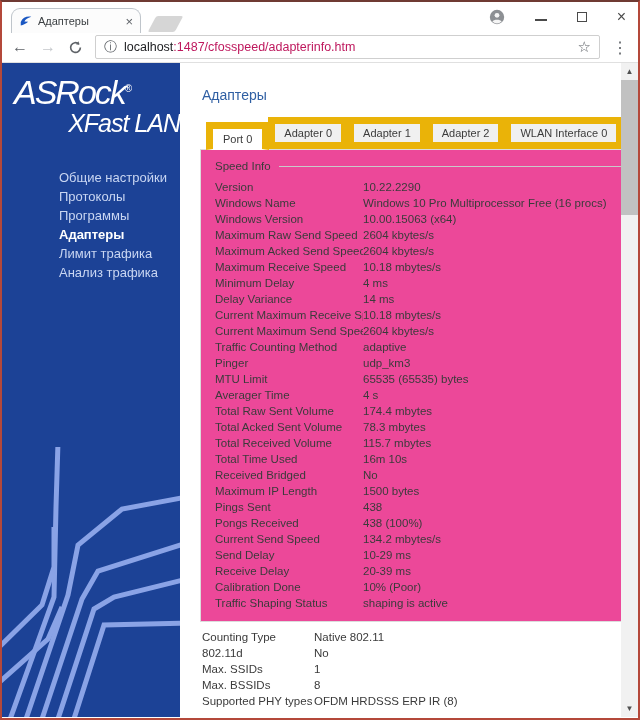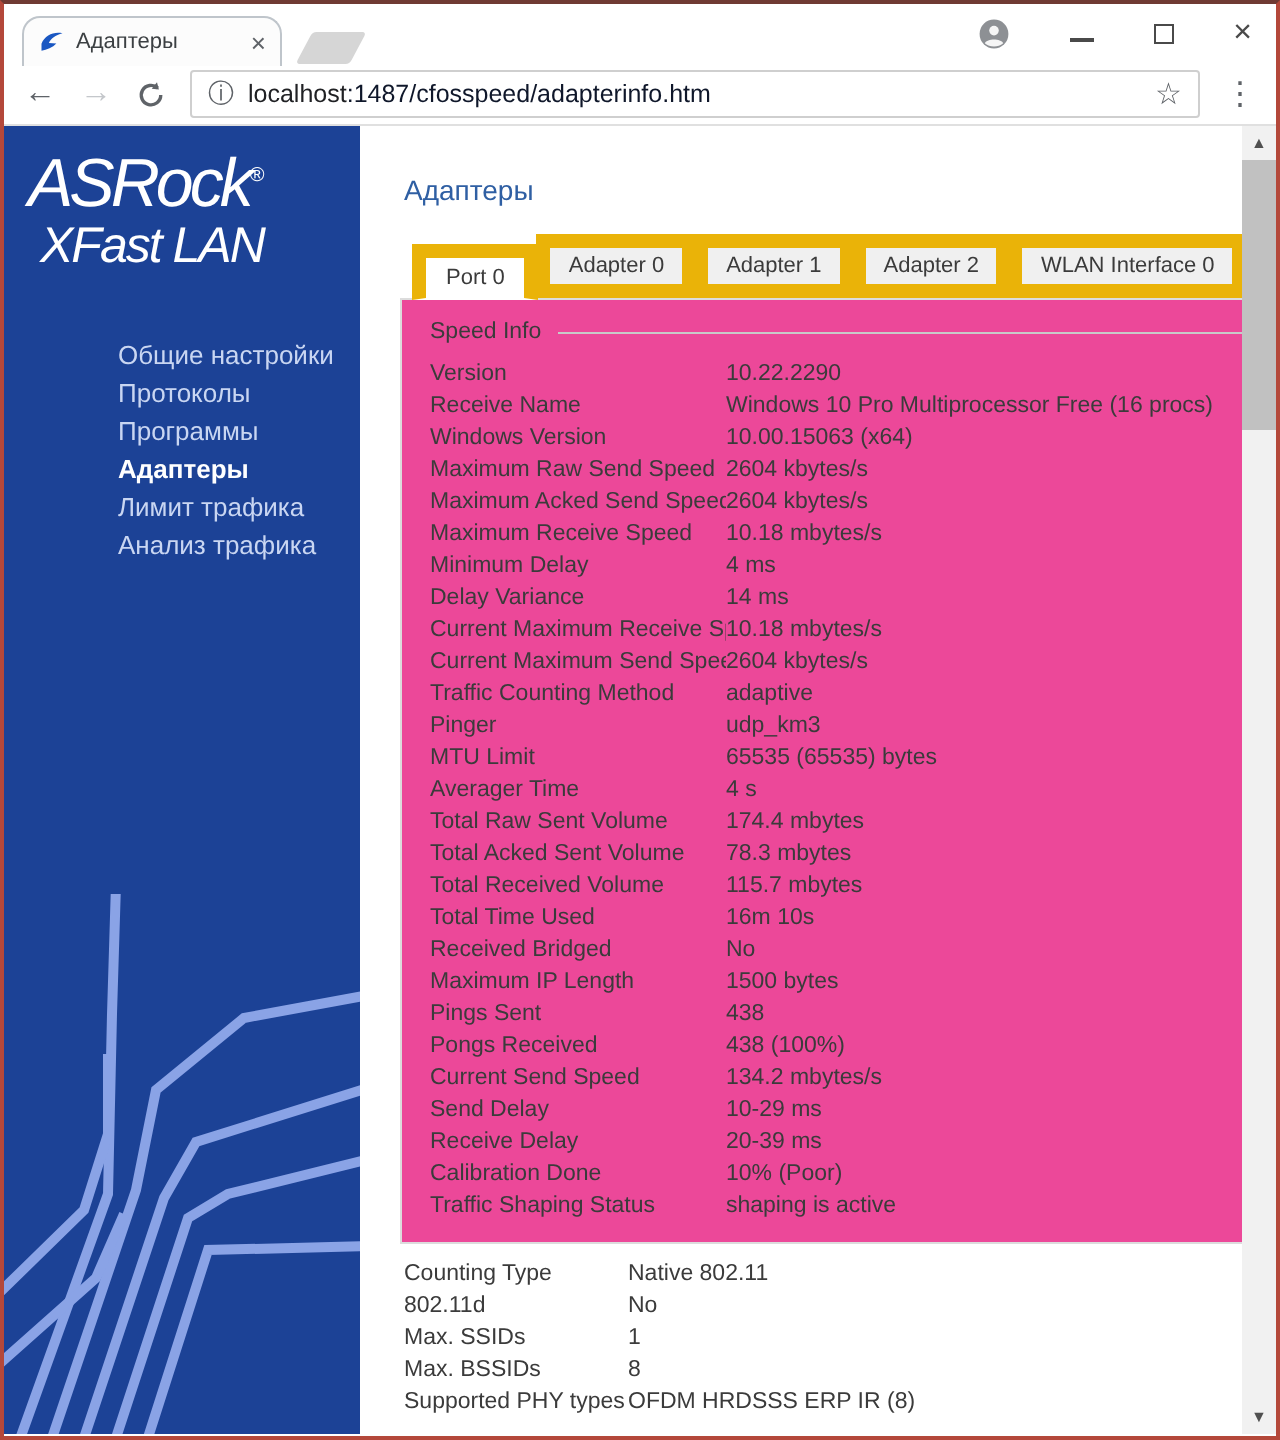--- a/index.html
+++ b/index.html
@@ -34,35 +34,35 @@
     height:31px; border-bottom:1px solid #e0e0e0; display:flex; align-items:center;
     padding:0 10px; gap:12px; background:#fff;
   }
   .nav-ico { font-size:16px; color:#5f6368; line-height:1; }
   .nav-ico.disabled { color:#c4c7cb; }
   .addr {
     flex:1; height:24px; border:1px solid #cfcfcf; border-radius:2px; background:#fff;
     display:flex; align-items:center; padding:0 8px; gap:7px; font-size:12.5px;
   }
   .addr .host { color:#202124; }
-  .addr .path { color:#0f172a; }
+  .addr .path { color:#be185d; }
   .addr .urltext { flex:1; white-space:nowrap; overflow:hidden; }
   .ico-info { color:#5f6368; font-size:13px; }
   .ico-star { color:#5f6368; font-size:15px; }
   .ico-menu { color:#5f6368; font-size:16px; letter-spacing:0; }
   
   .content { display:flex; height:654px; }
   .sidebar {
     width:178px; flex-shrink:0; background:#1c4296; color:#fff;
     position:relative; overflow:hidden;
   }
   .logo { margin:12px 0 0 12px; font-style:italic; font-weight:normal; color:#fff; position:relative; z-index:2; }
   .logo-1 { font-size:34px; letter-spacing:-2px; line-height:1.05; }
   .logo-reg { font-size:10px; vertical-align:super; font-style:normal; }
-  .logo-2 { font-size:25px; letter-spacing:-1px; line-height:1.0; margin-left:6px; }
+  .logo-2 { font-size:25px; letter-spacing:-1px; line-height:1.0; margin-left:6px;text-align:right; }
   .menu { margin-top:32px; position:relative; z-index:2;margin-left:35px; }
   .menu-item { padding:0 0 0 22px; height:19px; line-height:19px; font-size:13px; color:#c9d6f2; cursor:pointer; white-space:nowrap; }
   .menu-item.active { color:#ffffff; font-weight:bold; }
   .deco { position:absolute; left:0; bottom:0; width:178px; height:270px; z-index:1; }
   .main { flex:1; background:#fff; padding:24px 16px 0 20px; overflow:hidden; font-size:11.5px; color:#3b3b3b; }
   .page-title { color:#2f5fa3; font-size:14px; font-weight:normal; margin:0 0 14px 2px; }
   .tabs { display:flex; align-items:flex-end; margin-left:6px; position:relative; z-index:2; }
   .tab-item {
     font-size:11px; color:#3b3b3b; background:#f0f0f0; border:7px solid #eab308;
     padding:3px 9px 3px 9px; margin-right:-1px; cursor:pointer; white-space:nowrap;
@@ -173,21 +173,21 @@
       <div class="group-legend">
         <span>Speed Info</span>
         <span class="legend-line"></span>
       </div>
       <div id="speed-rows">
           <div class="row">
             <span class="lbl">Version</span>
             <span class="val">10.22.2290</span>
           </div>
           <div class="row">
-            <span class="lbl">Receive Name</span>
+            <span class="lbl">Windows Name</span>
             <span class="val">Windows 10 Pro Multiprocessor Free (16 procs)</span>
           </div>
           <div class="row">
             <span class="lbl">Windows Version</span>
             <span class="val">10.00.15063 (x64)</span>
           </div>
           <div class="row">
             <span class="lbl">Maximum Raw Send Speed</span>
             <span class="val">2604 kbytes/s</span>
           </div>

